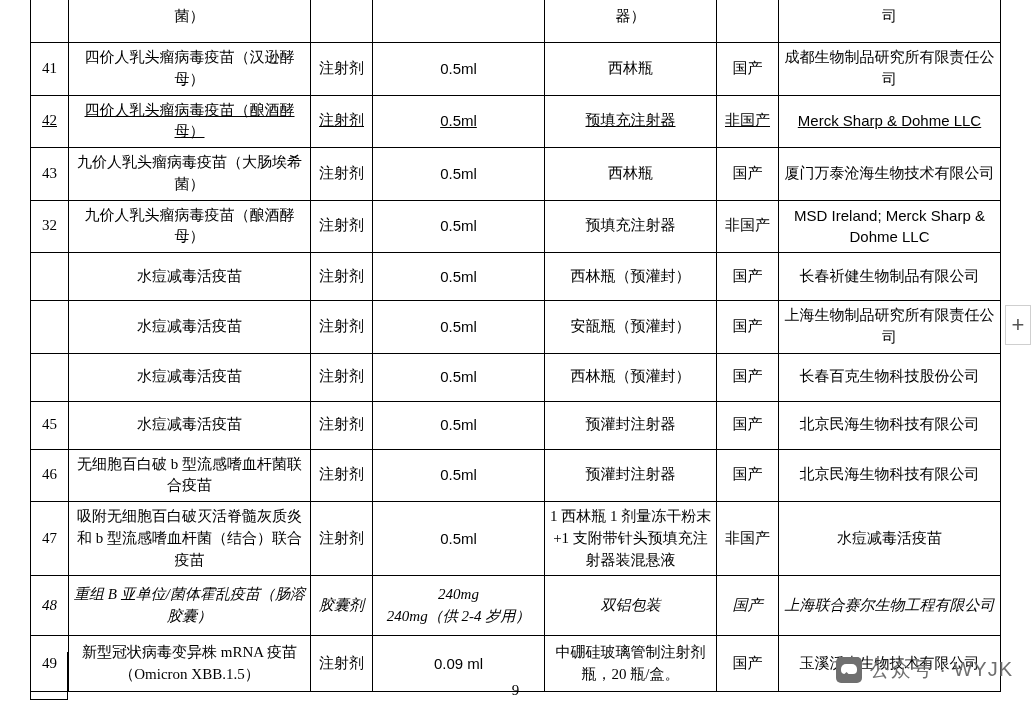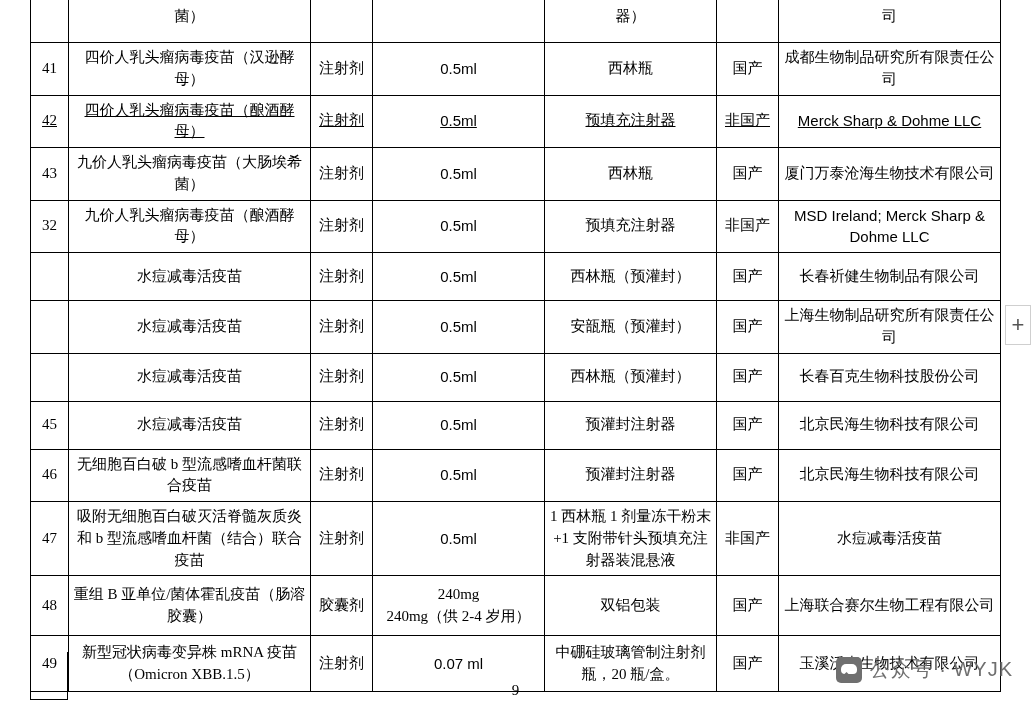--- a/index.html
+++ b/index.html
@@ -252,36 +252,36 @@
       <tr style="height:70px;">
         <td>47</td>
         <td>吸附无细胞百白破灭活脊髓灰质炎和 b 型流感嗜血杆菌（结合）联合疫苗</td>
         <td>注射剂</td>
         <td class="latin">0.5ml</td>
         <td class="cell-sm">1 西林瓶 1 剂量冻干粉末+1 支附带针头预填充注射器装混悬液</td>
         <td>非国产</td>
         <td>水痘减毒活疫苗</td>
       </tr>
 
-      <tr style="height:60px;">
+      <tr style="height:60px;font-style:italic;">
         <td>48</td>
         <td>重组 B 亚单位/菌体霍乱疫苗（肠溶胶囊）</td>
         <td>胶囊剂</td>
         <td style="white-space:pre-line;">240mg
 240mg（供 2-4 岁用）</td>
         <td>双铝包装</td>
         <td>国产</td>
         <td>上海联合赛尔生物工程有限公司</td>
       </tr>
 
       <tr style="height:56px;">
         <td>49</td>
         <td>新型冠状病毒变异株 mRNA 疫苗（Omicron XBB.1.5）</td>
         <td>注射剂</td>
-        <td class="latin">0.07 ml</td>
+        <td class="latin">0.09 ml</td>
         <td>中硼硅玻璃管制注射剂瓶，20 瓶/盒。</td>
         <td>国产</td>
         <td>玉溪沃森生物技术有限公司</td>
       </tr>
 
     </tbody>
   </table>
 
   <div class="bottom-box"></div>
 

